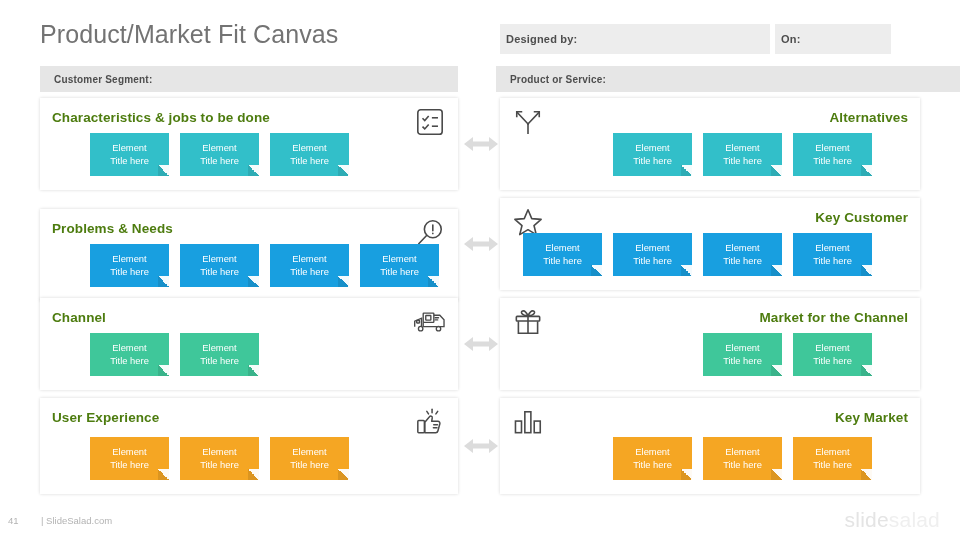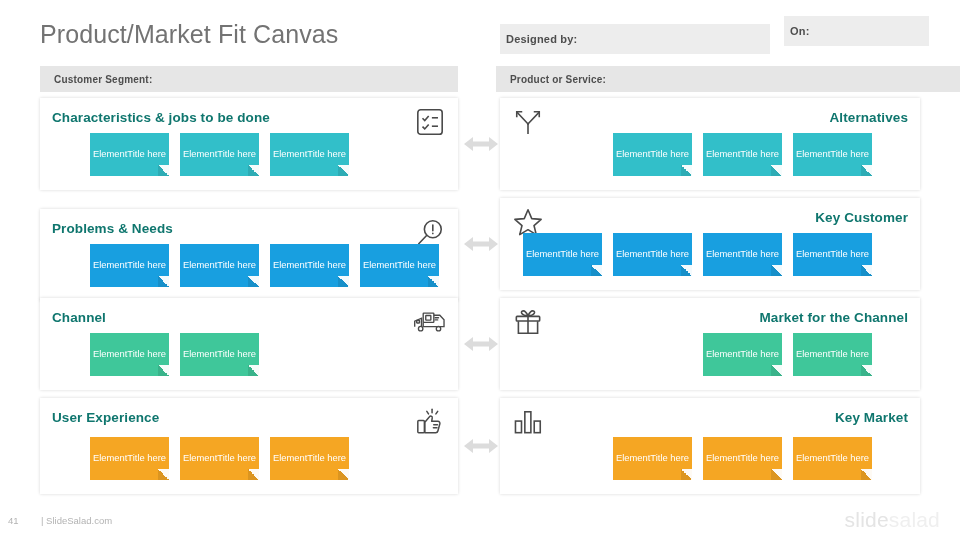--- a/index.html
+++ b/index.html
@@ -20,21 +20,21 @@
 
   
   .meta-field {
     position: absolute; height: 30px; background: #ededed;
     display: flex; align-items: center; padding-left: 6px;
   }
   .meta-field span {
     font-size: 11px; font-weight: bold; color: #4d4d4d; letter-spacing: .2px;
   }
   #meta-designed { left: 500px; top: 24px; width: 270px; }
-  #meta-on       { left: 775px; top: 16px; width: 145px; margin-left: 9px; }
+  #meta-on       { left: 775px; top: 24px; width: 116px; }
 
   
   .col-header {
     position: absolute; height: 26px; background:#e6e6e6;
     display:flex; align-items:center; padding-left:14px;
   }
   .col-header span {
     font-size: 10px; font-weight: bold; color:#4d4d4d; letter-spacing:.2px;
   }
   #col-header-left  { left: 40px;  top: 66px; width: 418px; }
@@ -43,21 +43,21 @@
   
   .panel {
     position: absolute; background:#ffffff;
     box-shadow: 0 0 3px rgba(0,0,0,0.16);
   }
   .panel.left  { left: 40px;  width: 418px; }
   .panel.right { left: 500px; width: 420px; }
 
   .panel-title {
     position: absolute; top: 12px;
-    font-size: 13.5px; font-weight: bold; color: #0f766e;
+    font-size: 13.5px; font-weight: bold; color: #4d7c0f;
     letter-spacing: .1px; white-space: nowrap;
   }
   .panel.left  .panel-title { left: 12px; }
   .panel.right .panel-title { right: 12px; }
 
   .panel-icon {
     position: absolute; top: 8px; width: 36px; height: 32px;
     display:flex; align-items:center; justify-content:center;
   }
   .panel.left  .panel-icon { right: 10px; }
@@ -66,21 +66,21 @@
 
   
   .cards {
     position: absolute; bottom: 14px; display:flex; gap: 11px;
   }
   .panel.left  .cards { left: 50px; }
   .panel.right .cards { right: 48px; }
 
   .card {
     position: relative; width: 79px; height: 43px;
-    display:flex; flex-direction:row; align-items:center; justify-content:center;
+    display:flex; flex-direction:column; align-items:center; justify-content:center;
     color:#ffffff; font-size: 9.4px; line-height: 12.5px; text-align:center;
   }
   .card .fold {
     position:absolute; right:0; bottom:0; width:11px; height:11px;
     background: linear-gradient(to bottom left, rgba(255,255,255,.95) 0 50%, rgba(0,0,0,.10) 50% 100%);
   }
   .card-line { display:block; white-space:nowrap; }
 
   
   .connector {

